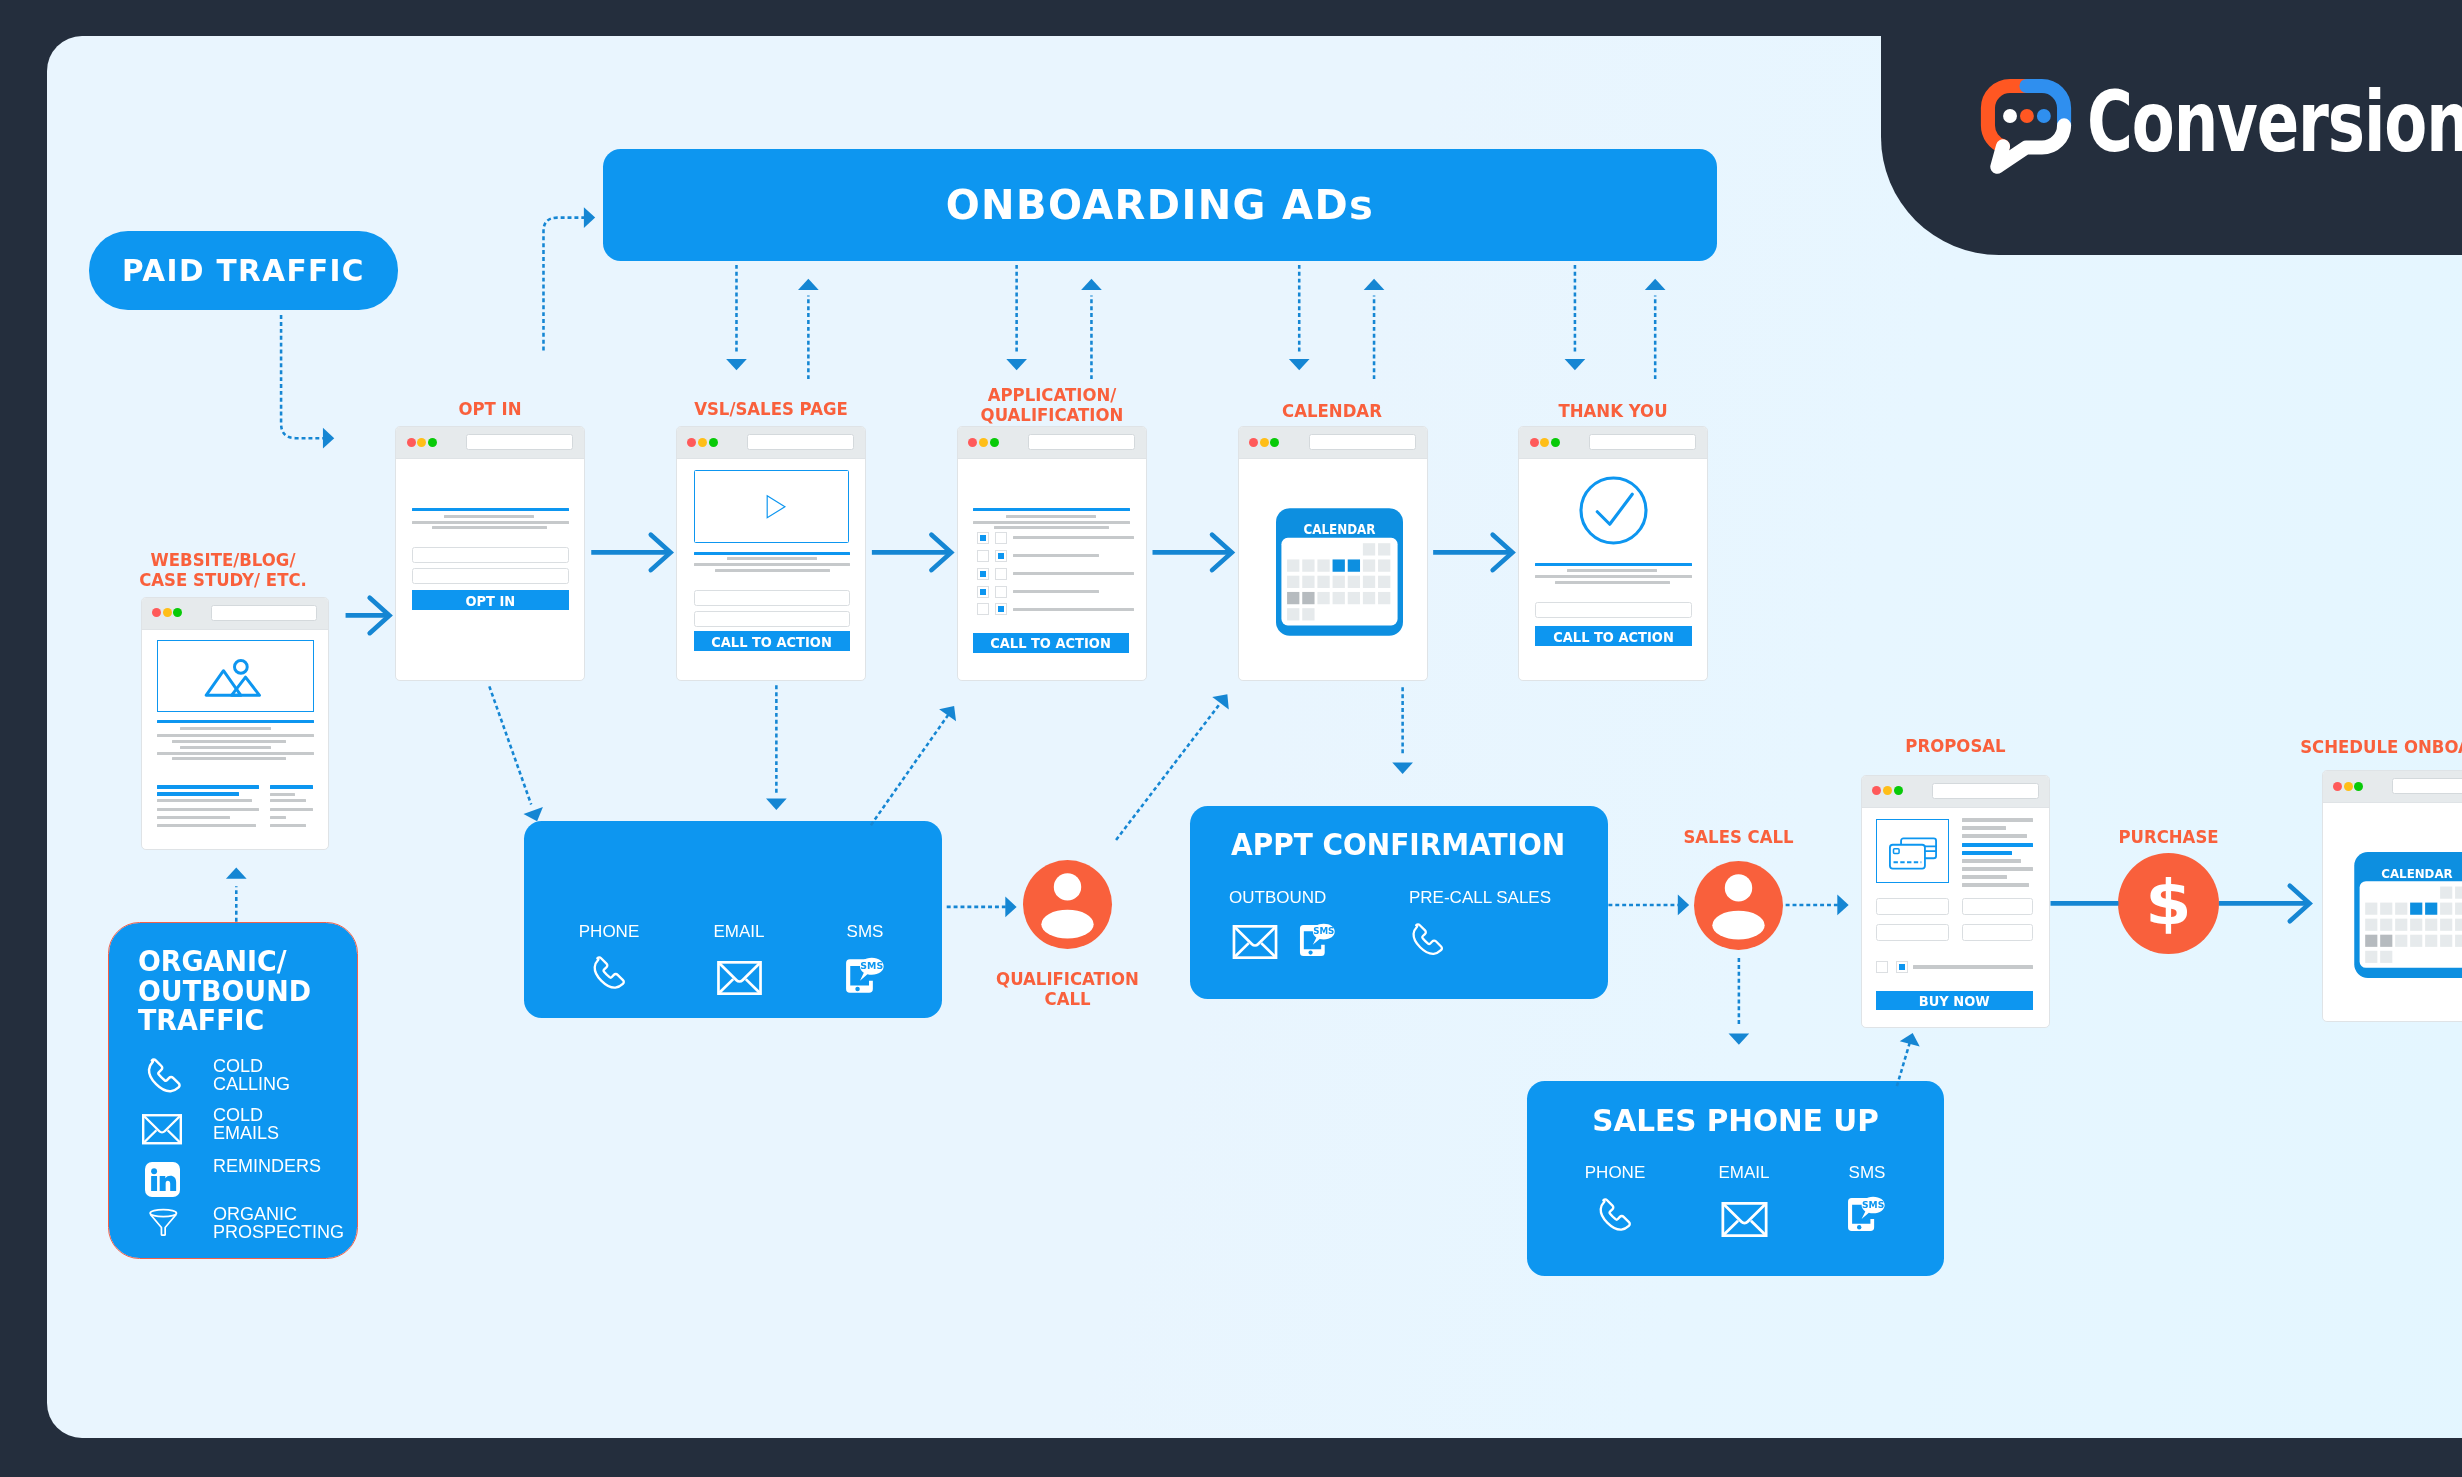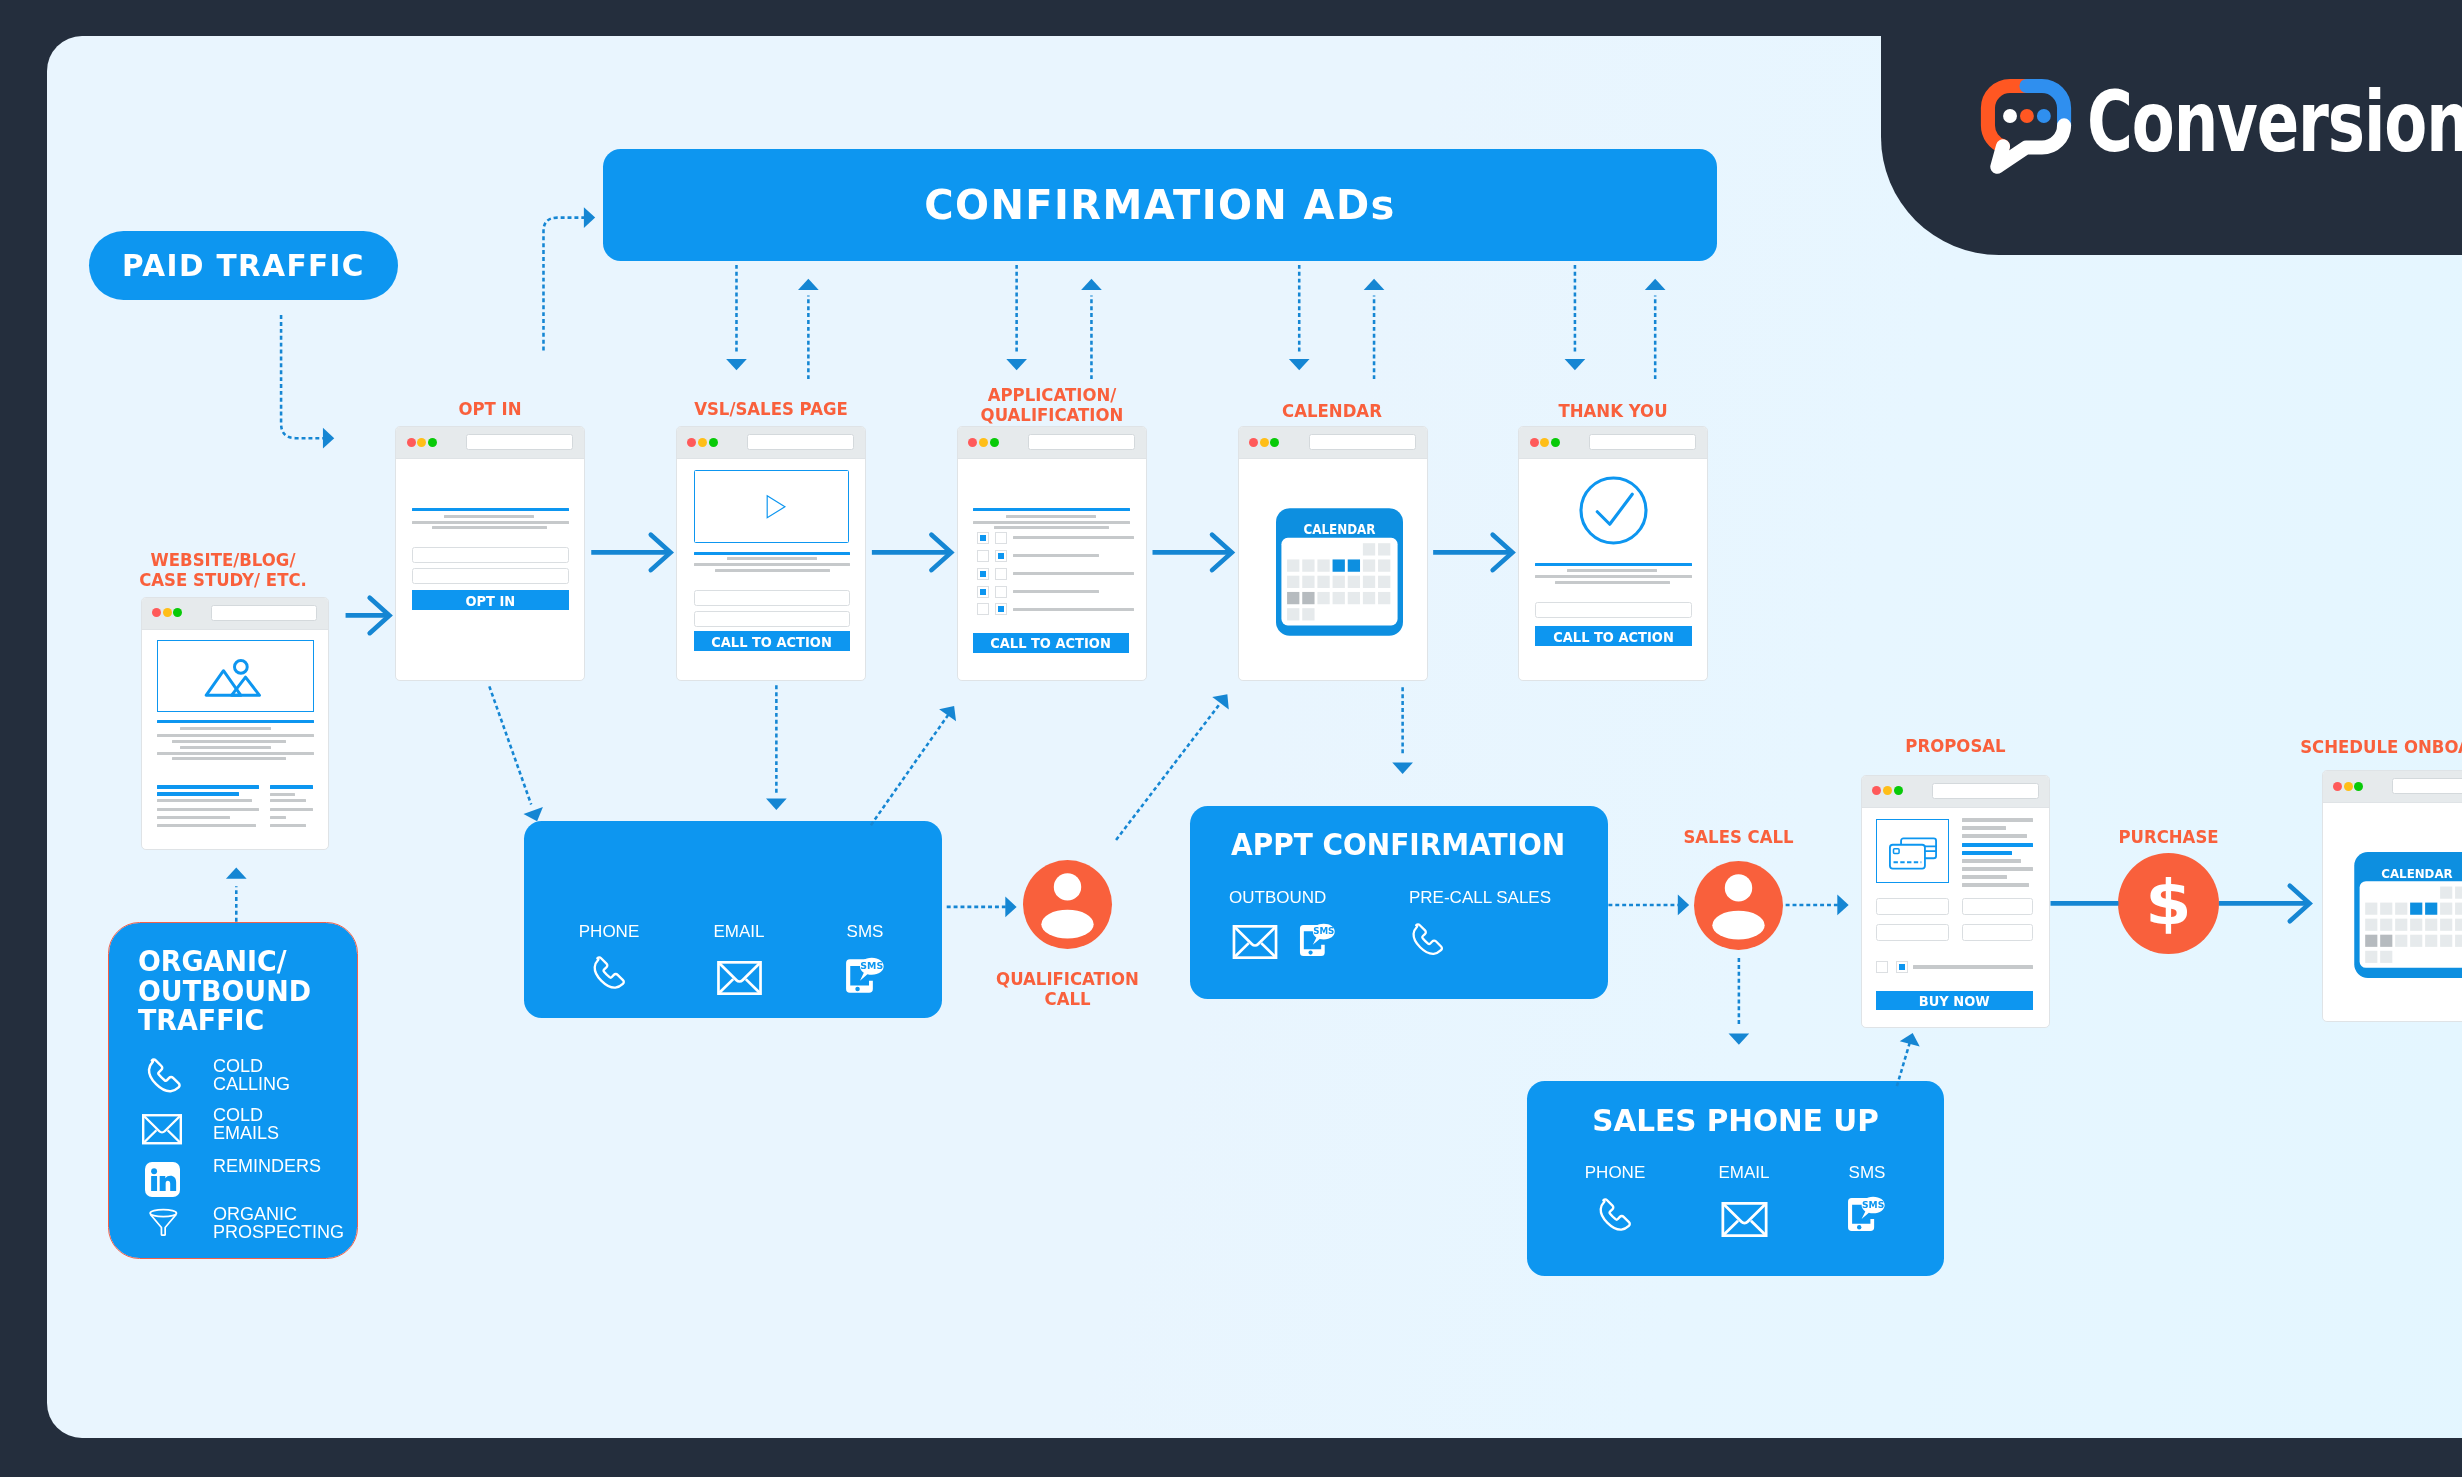--- a/index.html
+++ b/index.html
@@ -50,23 +50,23 @@
   <path d="M50.5 9.5 H67 A23.5 23.5 0 0 1 90.5 33 V51.5" stroke="#2f8fef"></path>
   <path d="M90.5 51.5 A23.5 23.5 0 0 1 67 75 H50 L19.5 95.5 L25.5 73.7" stroke="#ffffff" stroke-linejoin="round"></path>
  </g>
  <circle cx="33" cy="41.5" r="7.4" fill="#ffffff"></circle>
         <circle cx="51" cy="41.5" r="7.4" fill="#ff5722"></circle>
  <circle cx="69" cy="41.5" r="7.4" fill="#2f8fef"></circle>
 </svg>
     </div>
 <div class="logotext abs" style="left:2087px;top:73px">Conversionly</div>
 <div class="pill" style="left:603px;top:149px;width:1114px;height:112px;border-radius:17.7px">
-      <span style="font-size:40px">CONFIRMATION ADs</span>
-    </div>
-<div class="pill" style="left:89px;top:231px;width:309px;height:69px;border-radius:39px">
+      <span style="font-size:40px">ONBOARDING ADs</span>
+    </div>
+<div class="pill" style="left:89px;top:231px;width:309px;height:79px;border-radius:39px">
       <span style="font-size:29.5px">PAID TRAFFIC</span>
     </div>
 <div class="orangecap" style="left:346px;top:400px;width:288px;font-size:17px;line-height:1.15">OPT IN</div>
 <div class="orangecap" style="left:627px;top:400px;width:288px;font-size:17px;line-height:1.15">VSL/SALES PAGE</div>
 <div class="orangecap" style="left:908px;top:386px;width:288px;font-size:17px;line-height:1.15">APPLICATION/
 QUALIFICATION</div>
 <div class="orangecap" style="left:1188px;top:402px;width:288px;font-size:17px;line-height:1.15">CALENDAR</div>
 <div class="orangecap" style="left:1469px;top:402px;width:288px;font-size:17px;line-height:1.15">THANK YOU</div>
 <div class="bcard" style="left:395px;top:426px;width:190px;height:255px"></div>
     <div class="bhead" style="left:396px;top:427px;width:188px;height:31.5px"></div>

